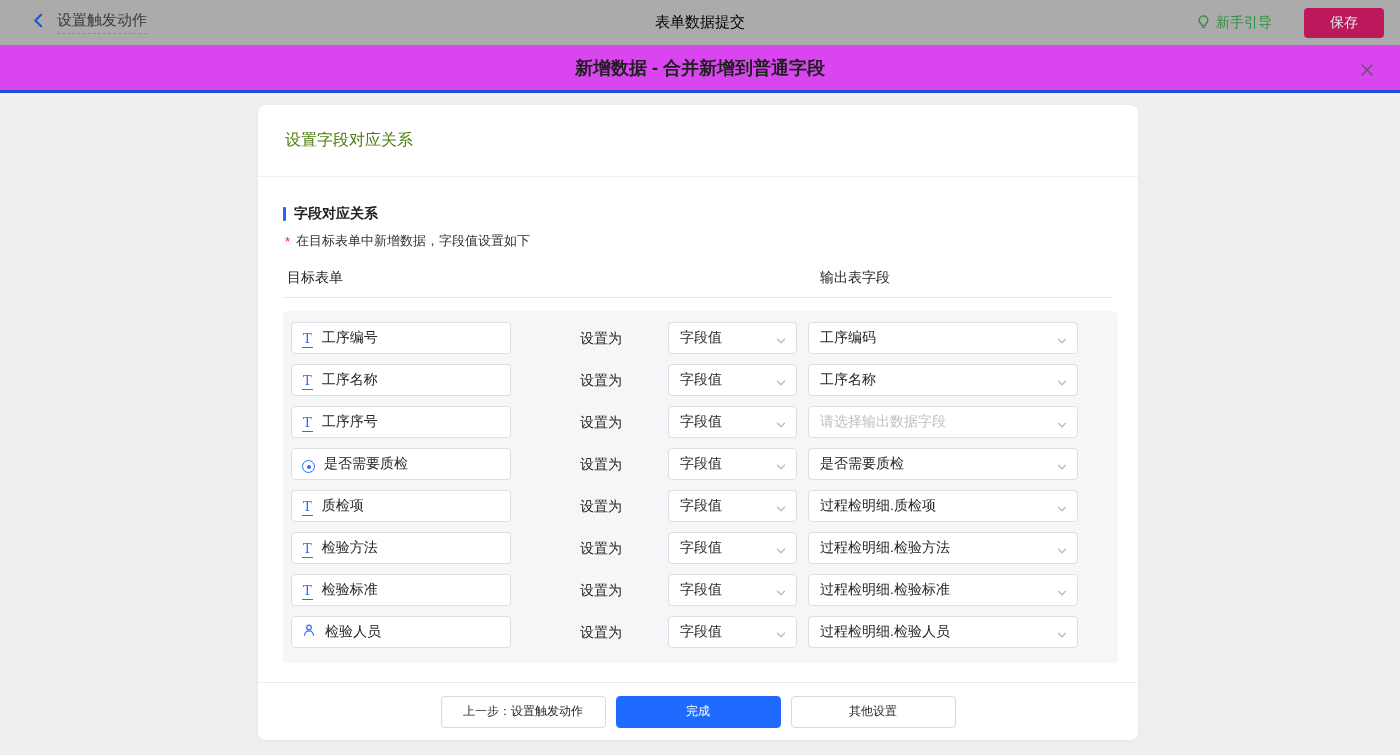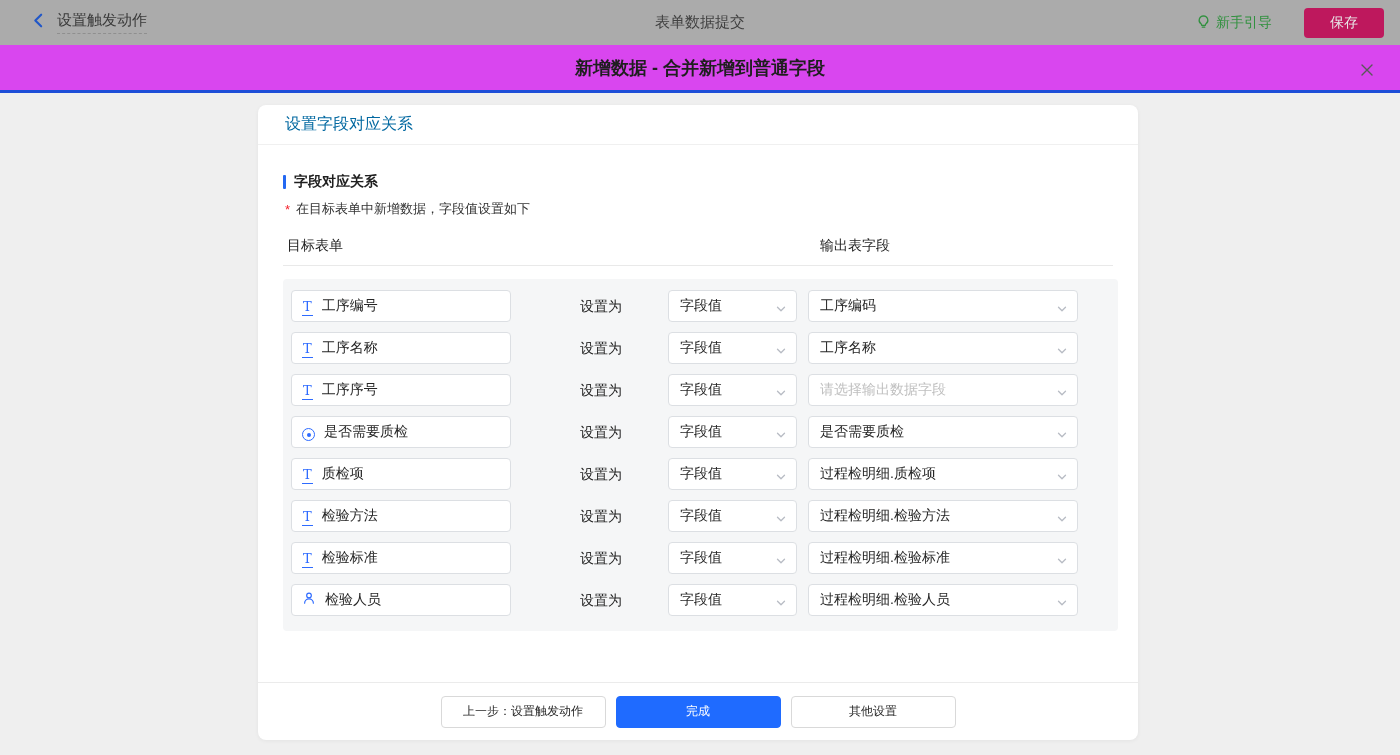--- a/index.html
+++ b/index.html
@@ -7,39 +7,39 @@
     font-family:"Liberation Sans","DejaVu Sans",sans-serif; }
 
   
   .topbar { position:relative; height:45px; background:#ababab;
     display:flex; align-items:center; padding:0 16px; }
   .topbar-left { display:flex; align-items:center; gap:10px; margin-left:14px; }
   .back-btn { display:flex; align-items:center; cursor:pointer; }
   .assistant-name { font-size:15px; color:#3a3a3a;
     border-bottom:1px dashed #8f8f8f; padding-bottom:3px; }
   .topbar-title { position:absolute; left:0; right:0; text-align:center;
-    font-size:15px; color:#404040; pointer-events:none; }
+    font-size:15px; color:#000000; pointer-events:none; }
   .topbar-right { margin-left:auto; display:flex; align-items:center; gap:32px; z-index:1; }
   .guide { display:flex; align-items:center; gap:5px; font-size:14px; color:#31913f; cursor:pointer; }
   .save-btn { background:#be185d; color:#e8e8e8; font-size:14px; border:none;
     border-radius:4px; padding:6px 26px; cursor:pointer; }
 
   
   .modal-header { position:relative; height:48px; background:#d946ef;
     border-bottom:3px solid #1d4ed8; display:flex; align-items:center; justify-content:center; }
   .modal-title { font-size:18px; font-weight:700; color:#1f1f1f; }
   .modal-close { position:absolute; right:22px; top:14px; width:22px; height:22px;
     display:flex; align-items:center; justify-content:center; cursor:pointer; }
 
   
   .page-body { position:relative; height:662px; background:#efefef; }
   .card { position:absolute; left:258px; top:12px; width:880px; height:635px;
     background:#ffffff; border-radius:8px; box-shadow:0 1px 4px rgba(0,0,0,0.05); }
-  .card-header { height:40px; display:flex; align-items:center; padding:0 27px;
-    font-size:16px; color:#0369a1; border-bottom:1px solid #f0f0f0; }
+  .card-header { height:72px; display:flex; align-items:center; padding:0 27px;
+    font-size:16px; color:#4d7c0f; border-bottom:1px solid #f0f0f0; }
   .card-content { padding:28px 25px 0 25px; }
 
   .section-title { display:flex; align-items:center; font-size:14px; font-weight:700; color:#1f1f1f; }
   .section-bar { width:3px; height:14px; background:#2468f2; margin-right:8px; border-radius:1px; }
   .desc-line { margin-top:9px; font-size:13px; color:#333333; display:flex; align-items:center; }
   .req-mark { color:#f5222d; font-size:13px; margin-right:6px; margin-left:2px; }
 
   .col-headers { position:relative; margin-top:19px; height:22px; font-size:14px; color:#1f1f1f; }
   .col-left { position:absolute; left:4px; top:0; }
   .col-right { position:absolute; left:537px; top:0; }

